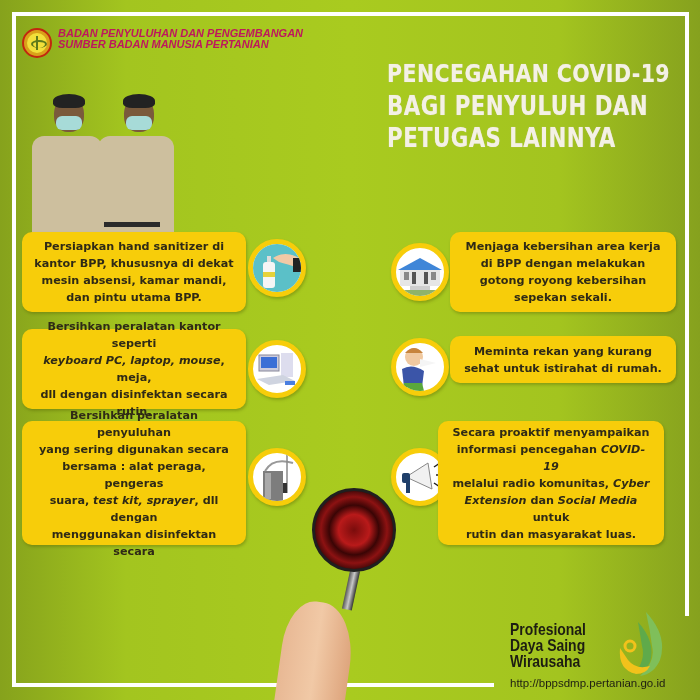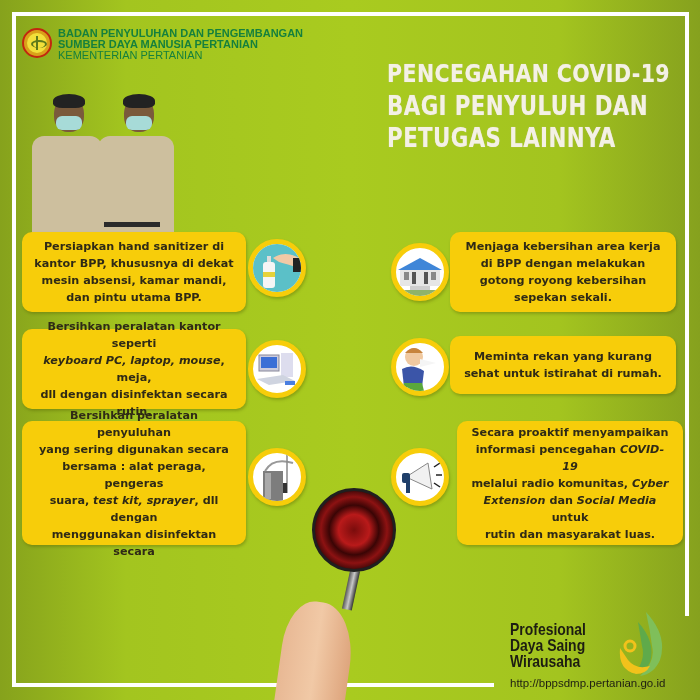--- a/index.html
+++ b/index.html
@@ -12,21 +12,21 @@
   .frame-line { position: absolute; background: #ffffff; }
   .header { position: absolute; left: 22px; top: 28px; display: flex; align-items: flex-start; }
   .logo {
     width: 30px; height: 30px; border-radius: 50%;
     background: #d9a11a; border: 2px solid #c2270f;
     display: flex; align-items: center; justify-content: center; margin-right: 6px;
   }
   .logo-inner { width: 20px; height: 20px; border-radius: 50%; background: #f2df3a; position: relative; }
   .logo-inner::before { content: ""; position: absolute; left: 9px; top: 3px; width: 2px; height: 14px; background: #5f7a1a; }
   .logo-inner::after { content: ""; position: absolute; left: 4px; top: 7px; width: 12px; height: 6px; border-radius: 50%; border: 2px solid #5f7a1a; border-bottom: none; }
-  .org-text { font-family: "Liberation Sans", sans-serif; color: #15803d; line-height: 11px; }
+  .org-text { font-family: "Liberation Sans", sans-serif; color: #be185d; line-height: 11px; font-style: italic; }
   .org-line1, .org-line2 { font-weight: bold; font-size: 11px; }
   .org-line3 { font-size: 11px; }
 
   .title {
     position: absolute; right: 30px; top: 58px; text-align: left;
     font-family: "DejaVu Sans", sans-serif; font-weight: bold;
     color: #f4f1e4; letter-spacing: 0.5px;
     text-shadow: 0 0 1px #c9c4a6;
   }
   .title-line1 { font-size: 25px; line-height: 32px; transform: scaleX(0.82); transform-origin: right; }
@@ -82,22 +82,21 @@
 <div class="frame-line" style="left:12px;top:12px;width:4px;height:674px;"></div>
 <div class="frame-line" style="left:685px;top:12px;width:4px;height:604px;"></div>
 <div class="frame-line" style="left:12px;top:683px;width:482px;height:4px;"></div>
 
 <div class="header">
   <div class="logo">
       <div class="logo-inner"></div>
     </div>
   <div class="org-text">
     <div class="org-line1">BADAN PENYULUHAN DAN PENGEMBANGAN</div>
-    <div class="org-line2">SUMBER DAYA MANUSIA PERTANIAN</div>
-    <div class="org-line3">KEMENTERIAN PERTANIAN</div>
+    <div class="org-line2">SUMBER BADAN MANUSIA PERTANIAN</div>
   </div>
 </div>
 
 <div class="title">
   <div class="title-line1">PENCEGAHAN COVID-19</div>
   <div class="title-line2">BAGI PENYULUH  DAN</div>
   <div class="title-line3">PETUGAS LAINNYA</div>
 </div>
 
 <div class="people">
@@ -174,35 +173,35 @@
 
 <div class="icon-circle" style="left:391px;top:338px;">
   <svg width="48" height="48" viewBox="0 0 48 48">
       <circle cx="18" cy="14" r="9" fill="#f0c9a0"></circle>
       <path d="M9 10 Q18 0 27 10" fill="#c7843d"></path>
       <path d="M6 26 Q16 20 28 28 L26 44 L8 44 Z" fill="#3b55a8"></path>
       <path d="M8 40 L26 40 L28 48 L6 48 Z" fill="#5aa83a"></path>
       <path d="M24 16 L40 20 L24 24 Z" fill="#f5f5f5"></path>
     </svg>
 </div>
-<div class="card" style="left:450px;top:336px;width:226px;height:58px;padding:6px 14px;align-items:center;">
+<div class="card" style="left:450px;top:336px;width:226px;height:47px;padding:6px 14px;align-items:center;">
   <span>Meminta rekan yang kurang sehat untuk istirahat di rumah.</span>
 </div>
 
 <div class="icon-circle" style="left:391px;top:448px;">
   <svg width="48" height="48" viewBox="0 0 48 48">
       <path d="M10 24 L32 10 L36 36 Z" fill="#f1f1f1" stroke="#888"></path>
       <rect x="6" y="20" width="8" height="10" rx="2" fill="#1f3f6a"></rect>
       <rect x="10" y="28" width="4" height="12" fill="#1f3f6a"></rect>
       <line x1="38" y1="14" x2="44" y2="10" stroke="#222" stroke-width="1.5"></line>
       <line x1="40" y1="22" x2="46" y2="22" stroke="#222" stroke-width="1.5"></line>
       <line x1="38" y1="30" x2="44" y2="34" stroke="#222" stroke-width="1.5"></line>
     </svg>
 </div>
-<div class="card" style="left:457px;top:421px;width:226px;height:124px;padding:6px 12px;">
+<div class="card" style="left:438px;top:421px;width:226px;height:124px;padding:6px 12px;">
   <span><span>Secara proaktif menyampaikan</span><br><span>informasi pencegahan </span><i>COVID-19</i><br><span>melalui radio komunitas, </span><i>Cyber</i><br><i>Extension</i><span> dan </span><i>Social Media</i><span> untuk</span><br><span>rutin dan masyarakat luas.</span></span>
 </div>
 
 <div class="magnifier">
   <div class="hand"></div>
   <div class="handle"></div>
   <div class="lens"></div>
 </div>
 
 <div class="tagline">

